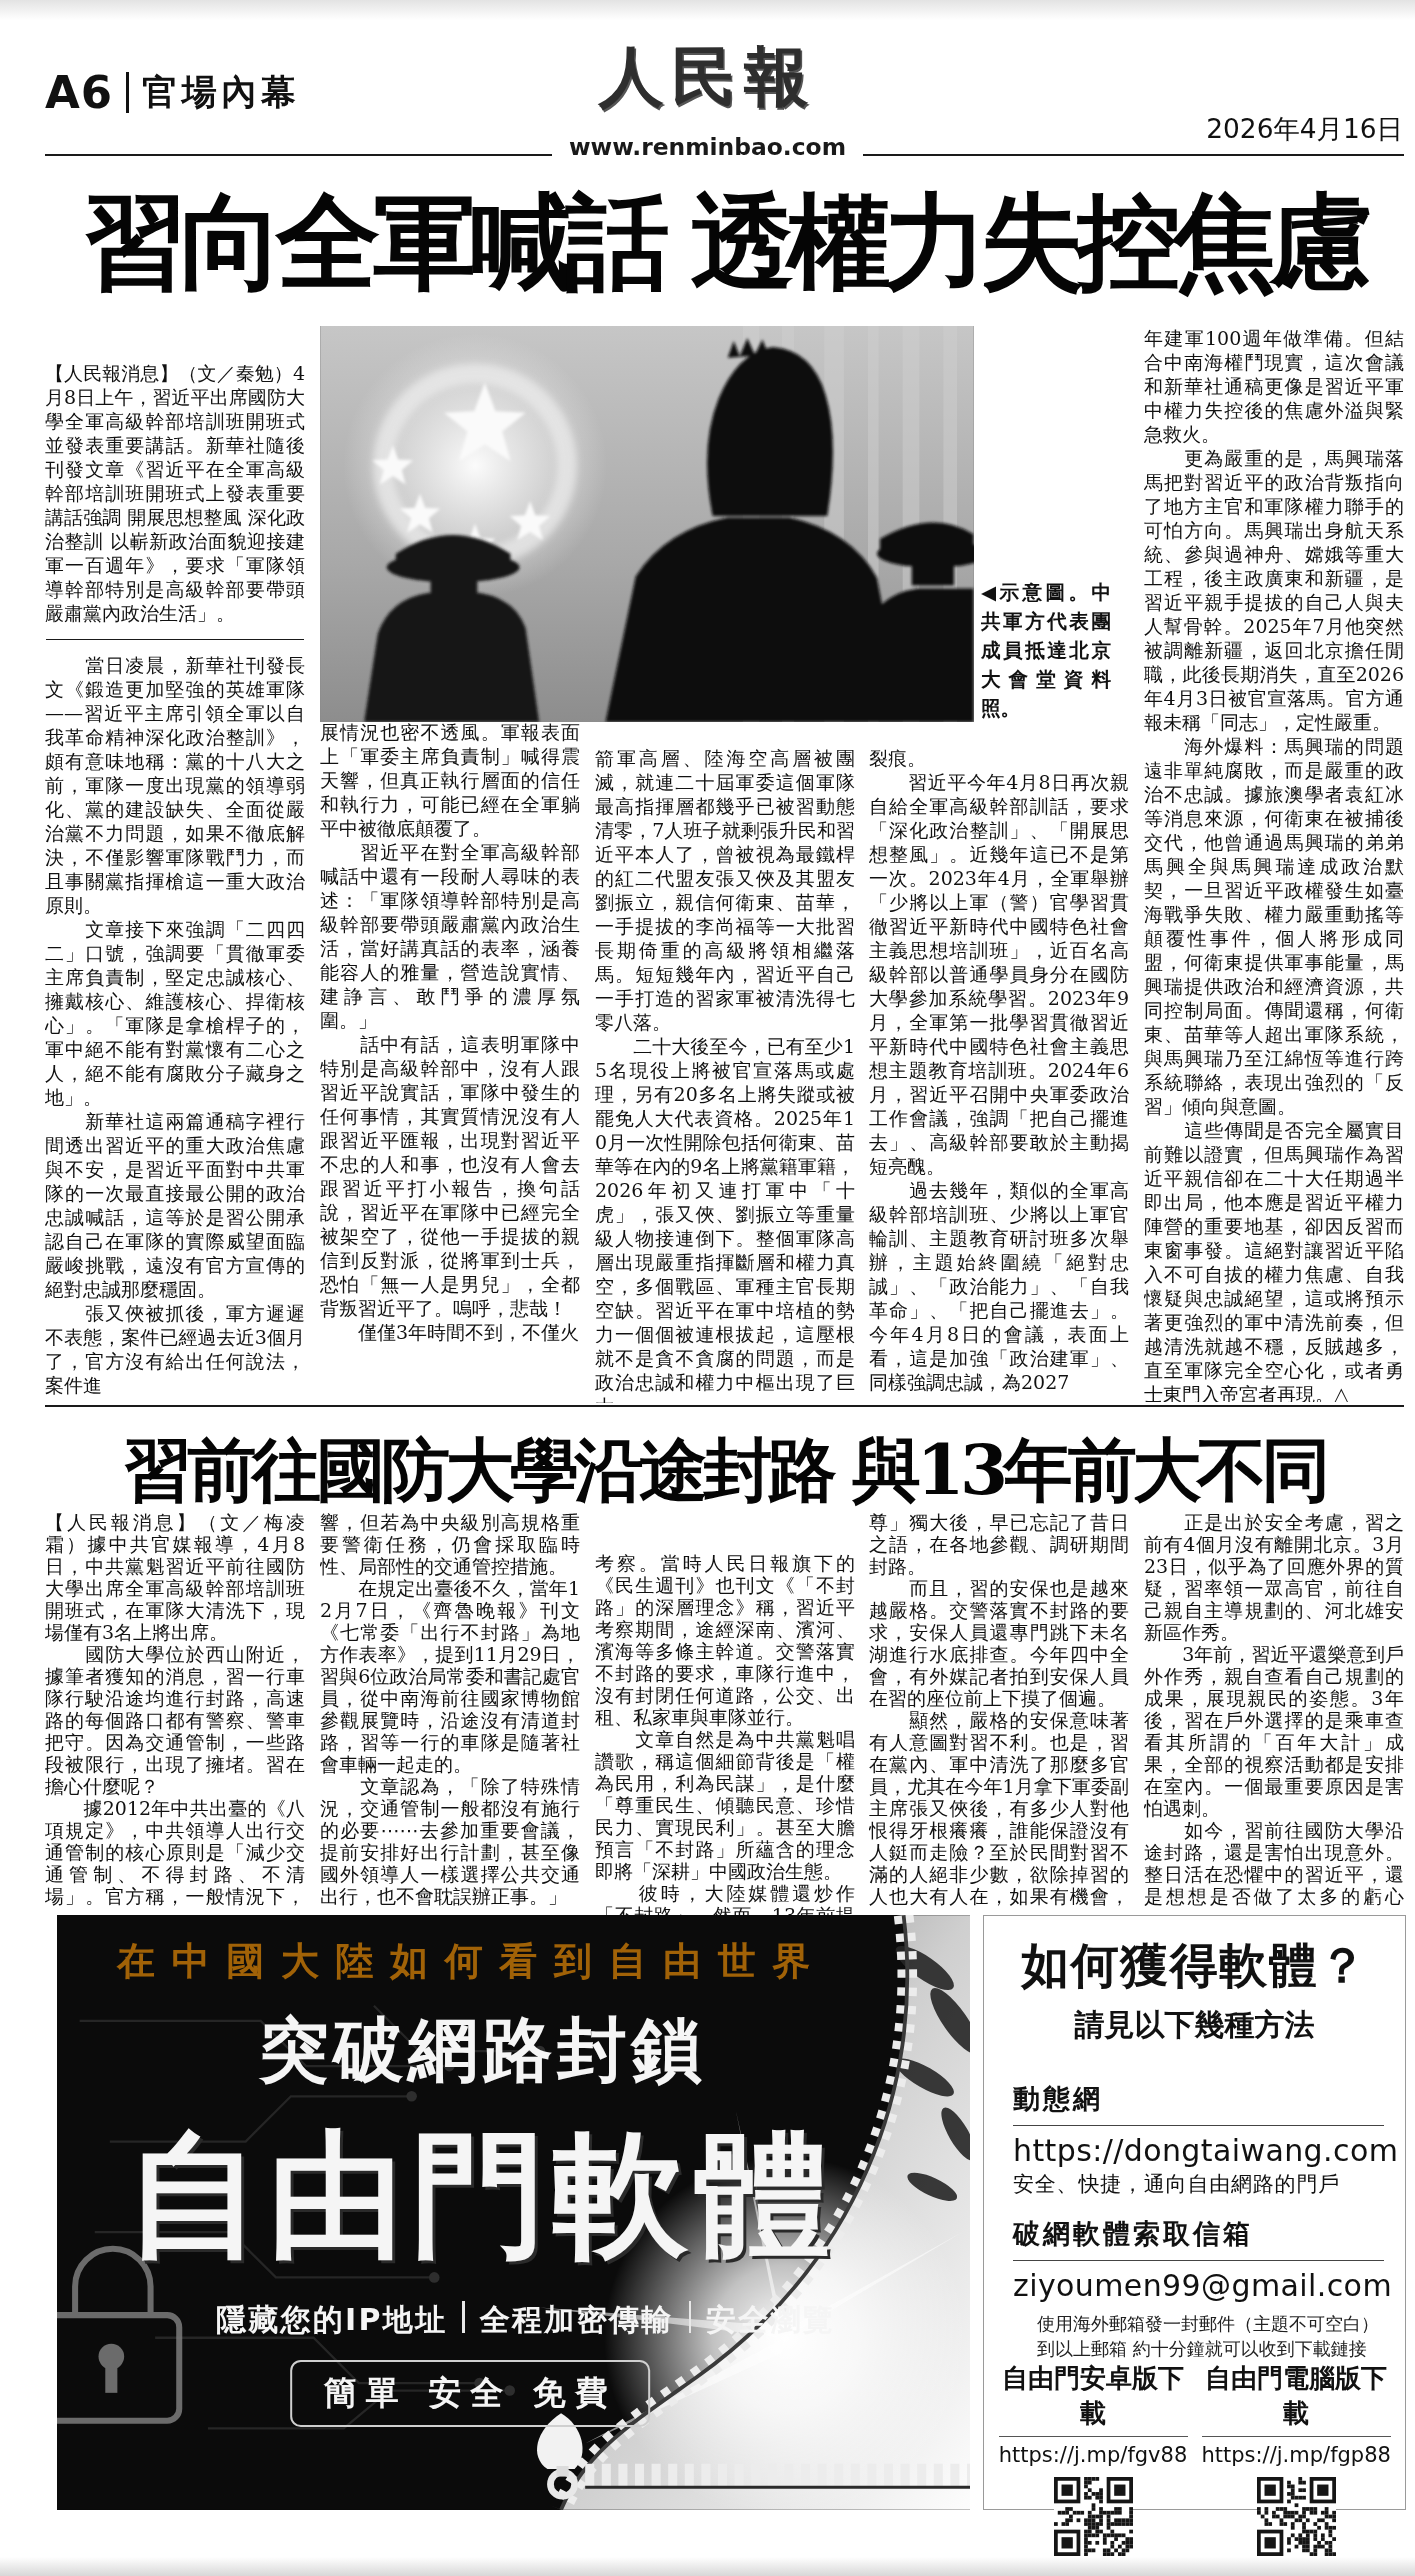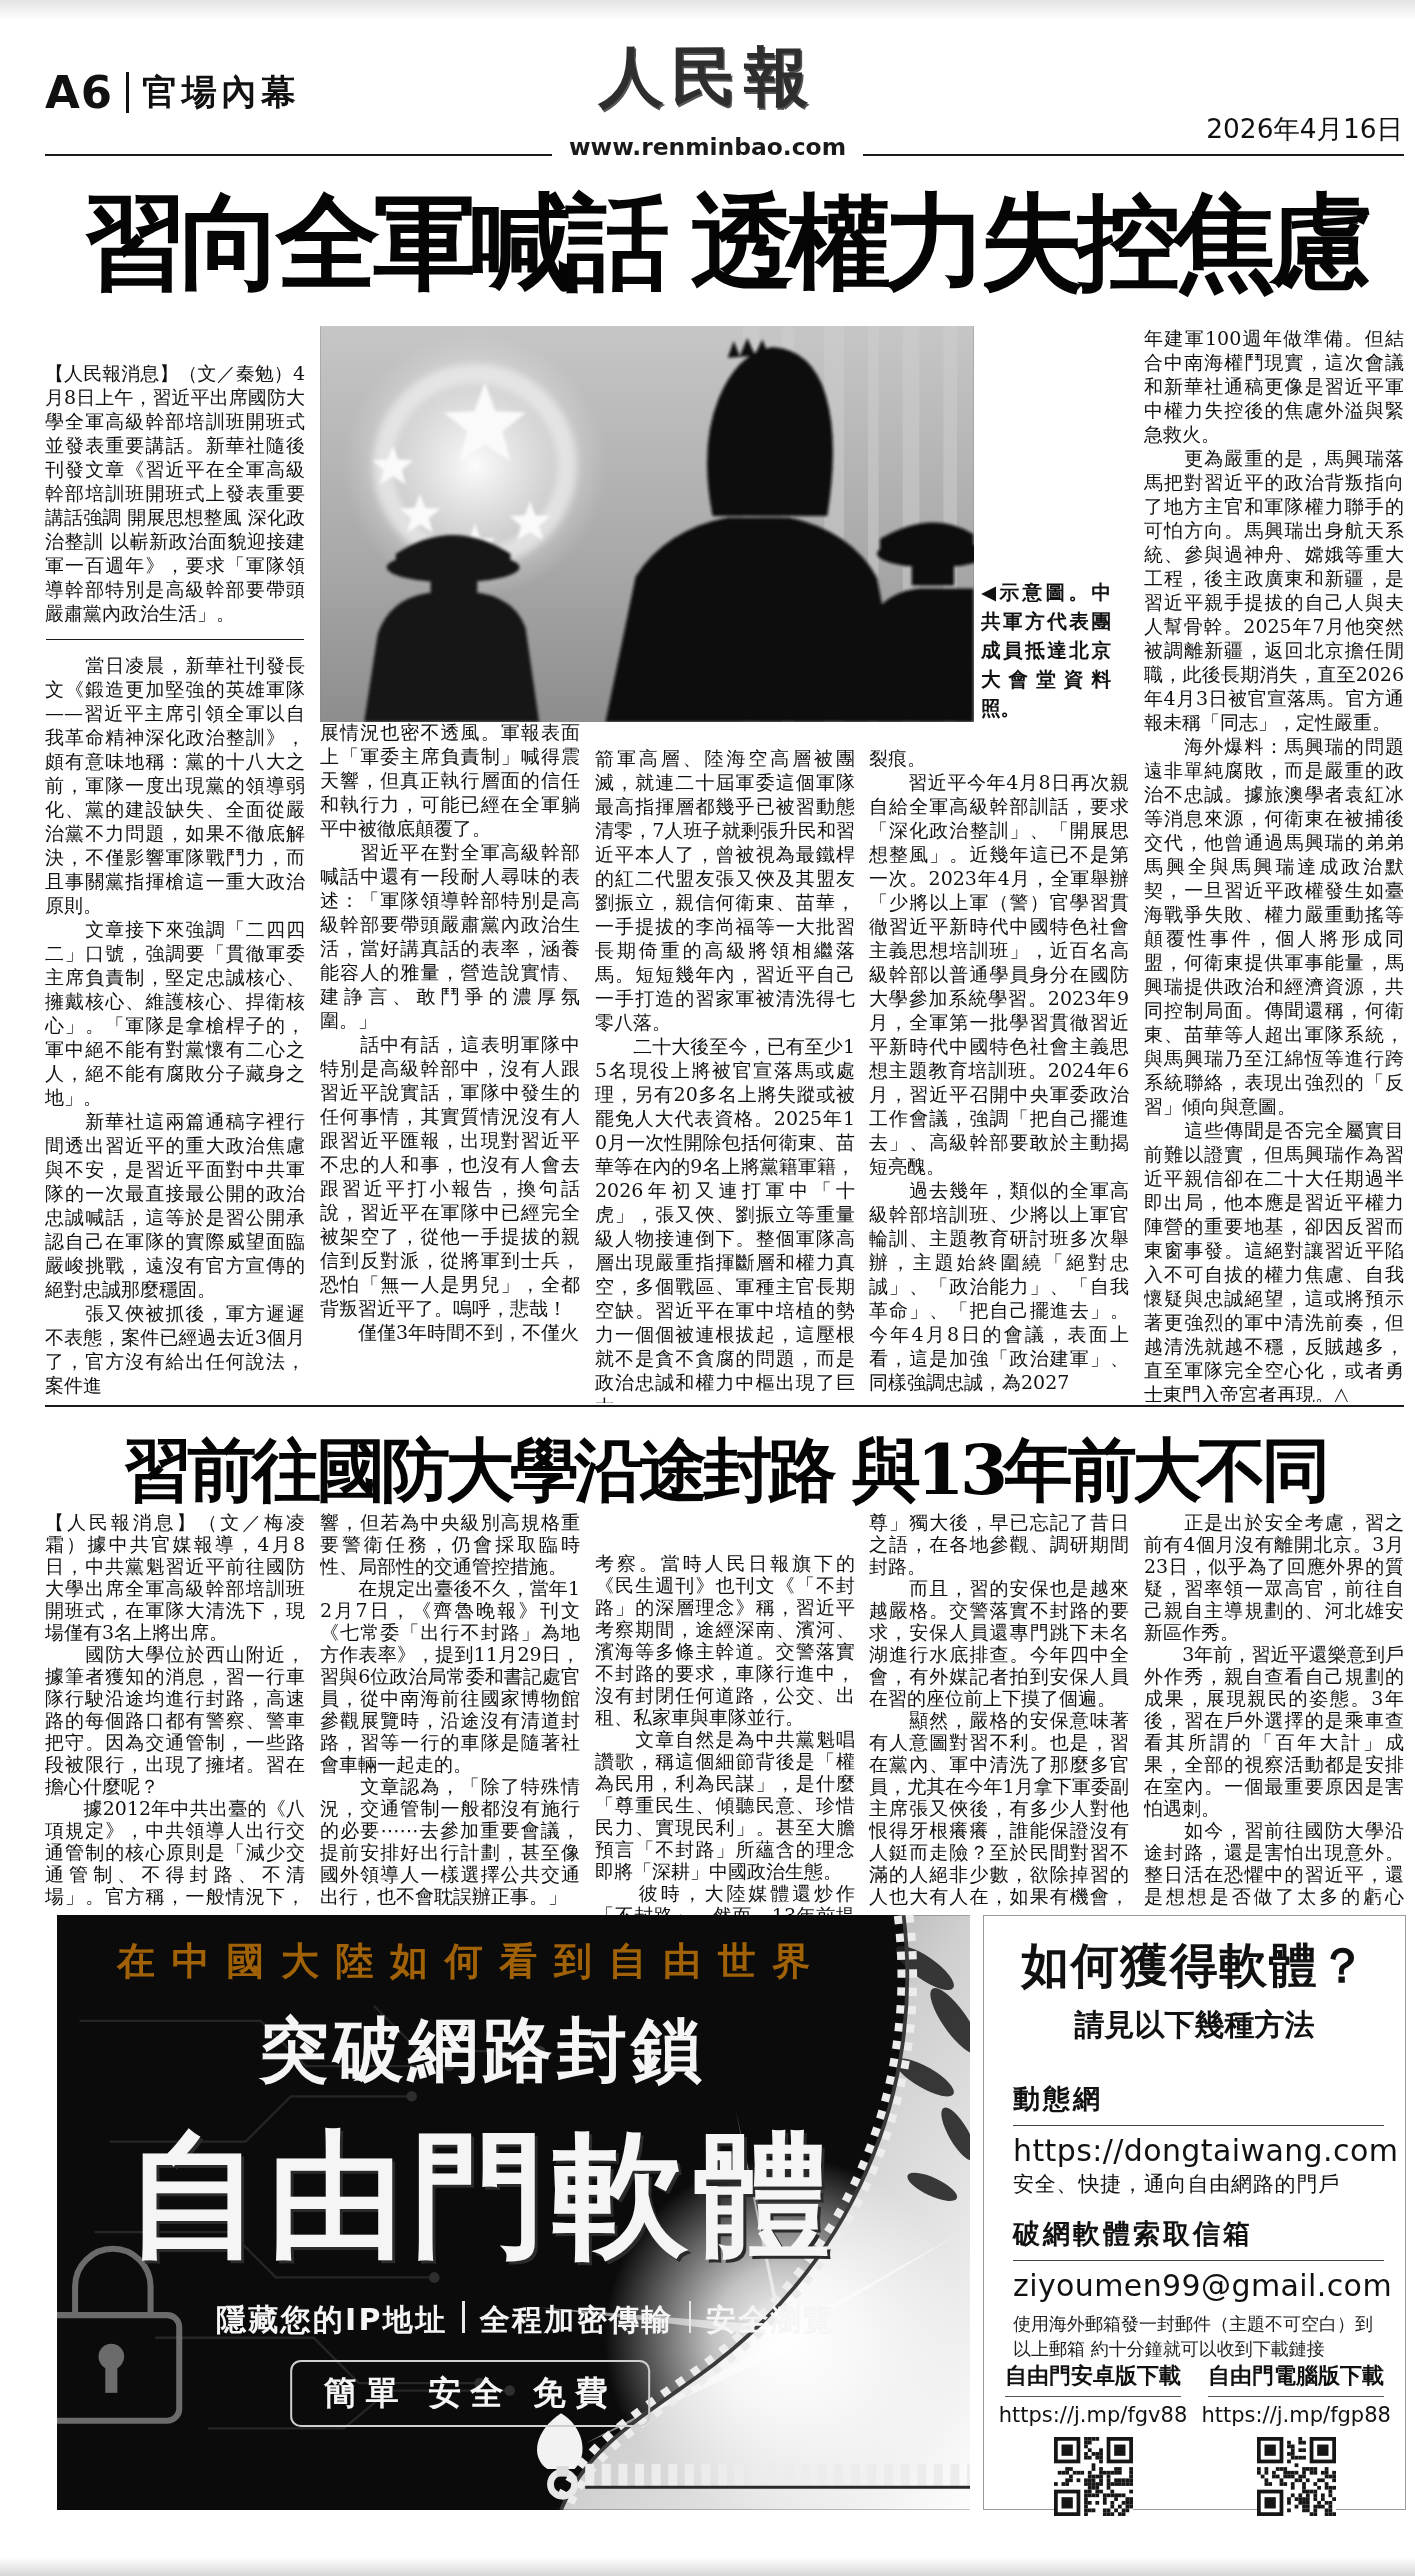--- a/index.html
+++ b/index.html
@@ -74,24 +74,24 @@
               font-family:"DejaVu Sans","Liberation Sans",sans-serif;padding-left:36px; }
   .panel-title { position:absolute; left:0; top:18px; width:100%; text-align:center;
                  font-size:48px; font-weight:900; letter-spacing:1.5px; }
   .panel-subtitle { position:absolute; left:0; top:89px; width:100%; text-align:center;
                     font-size:30px; font-weight:700; }
   .panel-group { position:absolute; left:29px; right:21px; }
   .pg-label { font-size:27px; font-weight:700; letter-spacing:3px; display:block;
               border-bottom:1.5px solid #444; padding-bottom:7.5px; }
   .pg-url { font-size:30px; font-weight:500; margin-top:7.5px; letter-spacing:0.4px; }
   .pg-desc { font-size:21px; margin-top:2px; letter-spacing:0.8px; }
-  .pg-note { font-size:18px; line-height:25px; margin-top:7.5px; color:#222; }
+  .pg-note { font-size:18px; line-height:25px; margin-top:7.5px; color:#222;margin-left:24px; }
   .downloads { position:absolute; left:7.5px; right:7.5px; top:445px; display:flex; justify-content:space-around; }
   .dl-cell { width:189px; text-align:center; }
-  .dl-label { display:inline-block; font-size:22px; font-weight:700;
+  .dl-label { display:inline-block; font-size:26px; font-weight:700;
               border-bottom:1.5px solid #555; padding-bottom:4.5px; }
   .dl-url { font-size:21px; margin-top:6px; }
   .qr { width:79px; height:79px; margin:10.6px auto 0; }
 </style>
 </head>
 <body>
 
 <div class="page">
 
   <div class="abs top-shade"></div>

